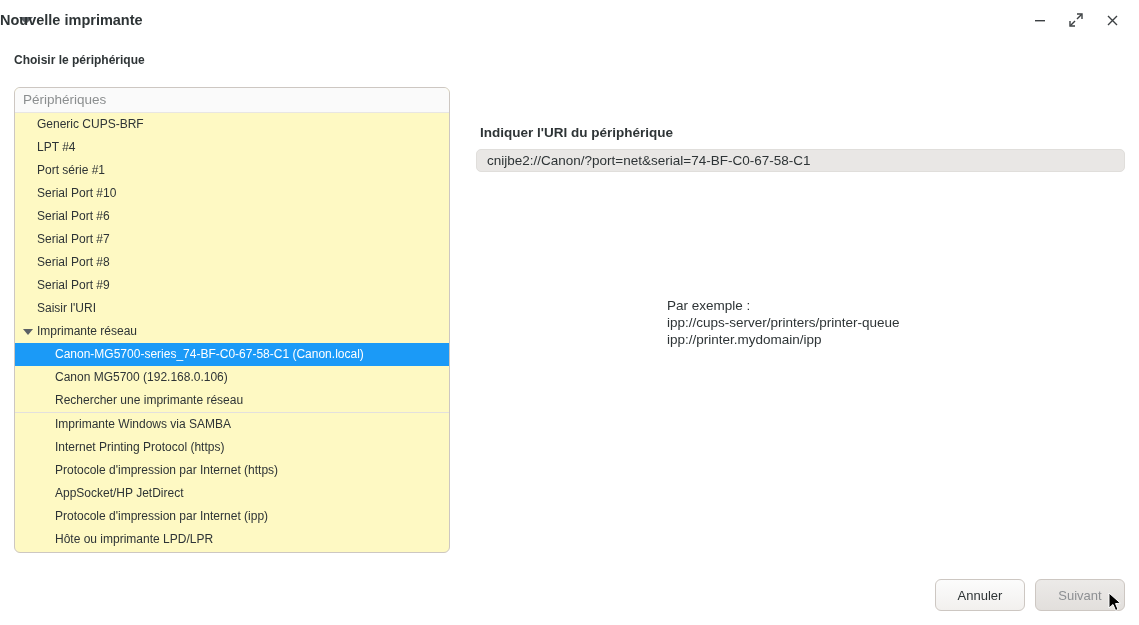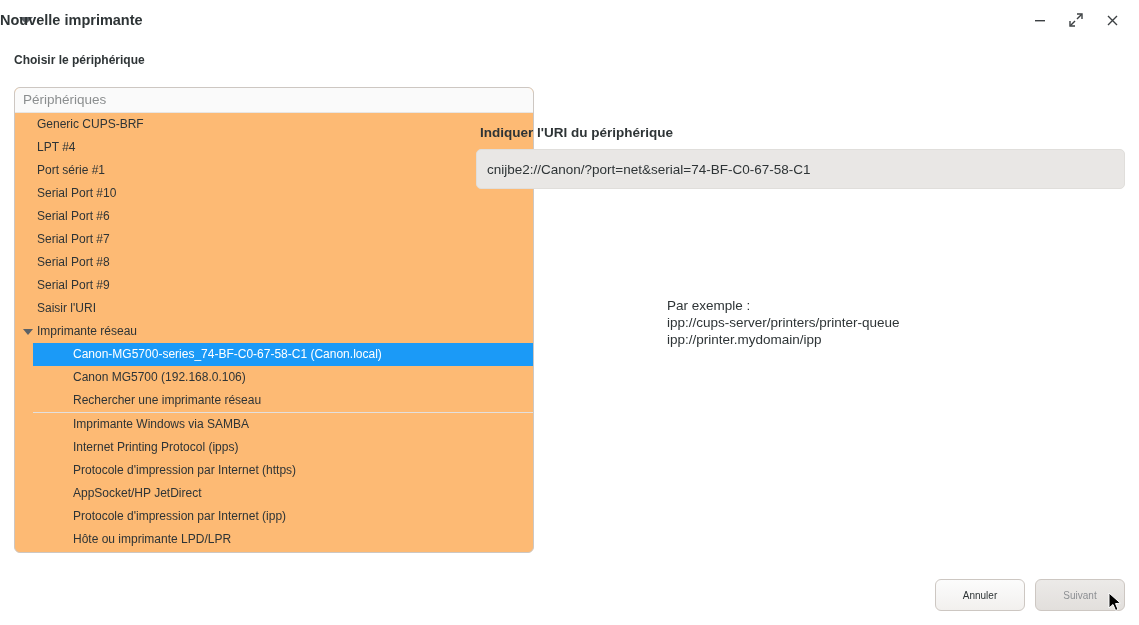--- a/index.html
+++ b/index.html
@@ -91,25 +91,25 @@
   .section-title {
     font-size: 12px;
     font-weight: bold;
     color: #2e3436;
     margin: 12px 0 0 14px;
   }
   .device-list {
     position: absolute;
     left: 14px;
     top: 46px;
-    width: 520px;
+    width: 436px;
     height: 466px;
     border: 1px solid #cdc7c2;
     border-radius: 6px;
-    background: #fdba74;
+    background: #fef9c3;
     overflow: hidden;
     box-sizing: border-box;
   }
   .list-header {
     height: 24px;
     line-height: 24px;
     padding-left: 8px;
     font-size: 13.5px;
     color: #8b8e8f;
     background: #fafafa;
@@ -122,21 +122,21 @@
     height: 23px;
     line-height: 23px;
     font-size: 12px;
     color: #2e3436;
     padding-left: 22px;
     white-space: nowrap;
     position: relative;
     cursor: default;
   }
   .row.indent1 { padding-left: 22px; }
-  .row.indent2 { padding-left: 40px; margin-left: 18px; }
+  .row.indent2 { padding-left: 40px; }
   .row.expander { padding-left: 22px; }
   .row.selected {
     background: #1b9af7;
     color: #ffffff;
   }
   .row.sep {
     border-top: 1px solid #e3e0dd;
   }
   .tri {
     position: absolute;
@@ -159,21 +159,21 @@
     top: 84px;
     font-size: 13.5px;
     font-weight: bold;
     color: #2e3436;
   }
   .uri-input {
     position: absolute;
     left: 14px;
     top: 108px;
     width: 649px;
-    height: 40px;
+    height: 23px;
     background: #e9e7e5;
     border: 1px solid #e0dedb;
     border-radius: 5px;
     box-sizing: border-box;
     font-size: 13.5px;
     color: #2e3436;
     padding: 0 10px;
     line-height: 30px;
     font-family: "Liberation Sans", sans-serif;
   }
@@ -194,21 +194,21 @@
     bottom: 14px;
     display: flex;
     gap: 10px;
   }
   .btn {
     min-width: 90px;
     height: 32px;
     border-radius: 6px;
     border: 1px solid #cdc7c2;
     background: linear-gradient(to bottom, #fcfcfc, #f2f0ee);
-    font-size: 10px;
+    font-size: 13px;
     color: #2e3436;
     display: flex;
     align-items: center;
     justify-content: center;
     cursor: default;
     box-sizing: border-box;
     margin-top: 24px;
   }
   .btn.primary {
     background: linear-gradient(to bottom, #eceae8, #e2dfdc);
@@ -276,21 +276,21 @@
 
           <div class="row expander">
             <span class="tri"></span>
             <span>Imprimante réseau</span>
           </div>
 
           <div class="row indent2 selected"><span>Canon-MG5700-series_74-BF-C0-67-58-C1 (Canon.local)</span></div>
           <div class="row indent2"><span>Canon MG5700 (192.168.0.106)</span></div>
           <div class="row indent2"><span>Rechercher une imprimante réseau</span></div>
           <div class="row indent2 sep"><span>Imprimante Windows via SAMBA</span></div>
-          <div class="row indent2"><span>Internet Printing Protocol (ipps)</span></div>
+          <div class="row indent2"><span>Internet Printing Protocol (https)</span></div>
           <div class="row indent2"><span>Protocole d'impression par Internet (https)</span></div>
           <div class="row indent2"><span>AppSocket/HP JetDirect</span></div>
           <div class="row indent2"><span>Protocole d'impression par Internet (ipp)</span></div>
           <div class="row indent2"><span>Hôte ou imprimante LPD/LPR</span></div>
 
         </div>
       </div>
     </div>
 
     <div class="right-pane">

